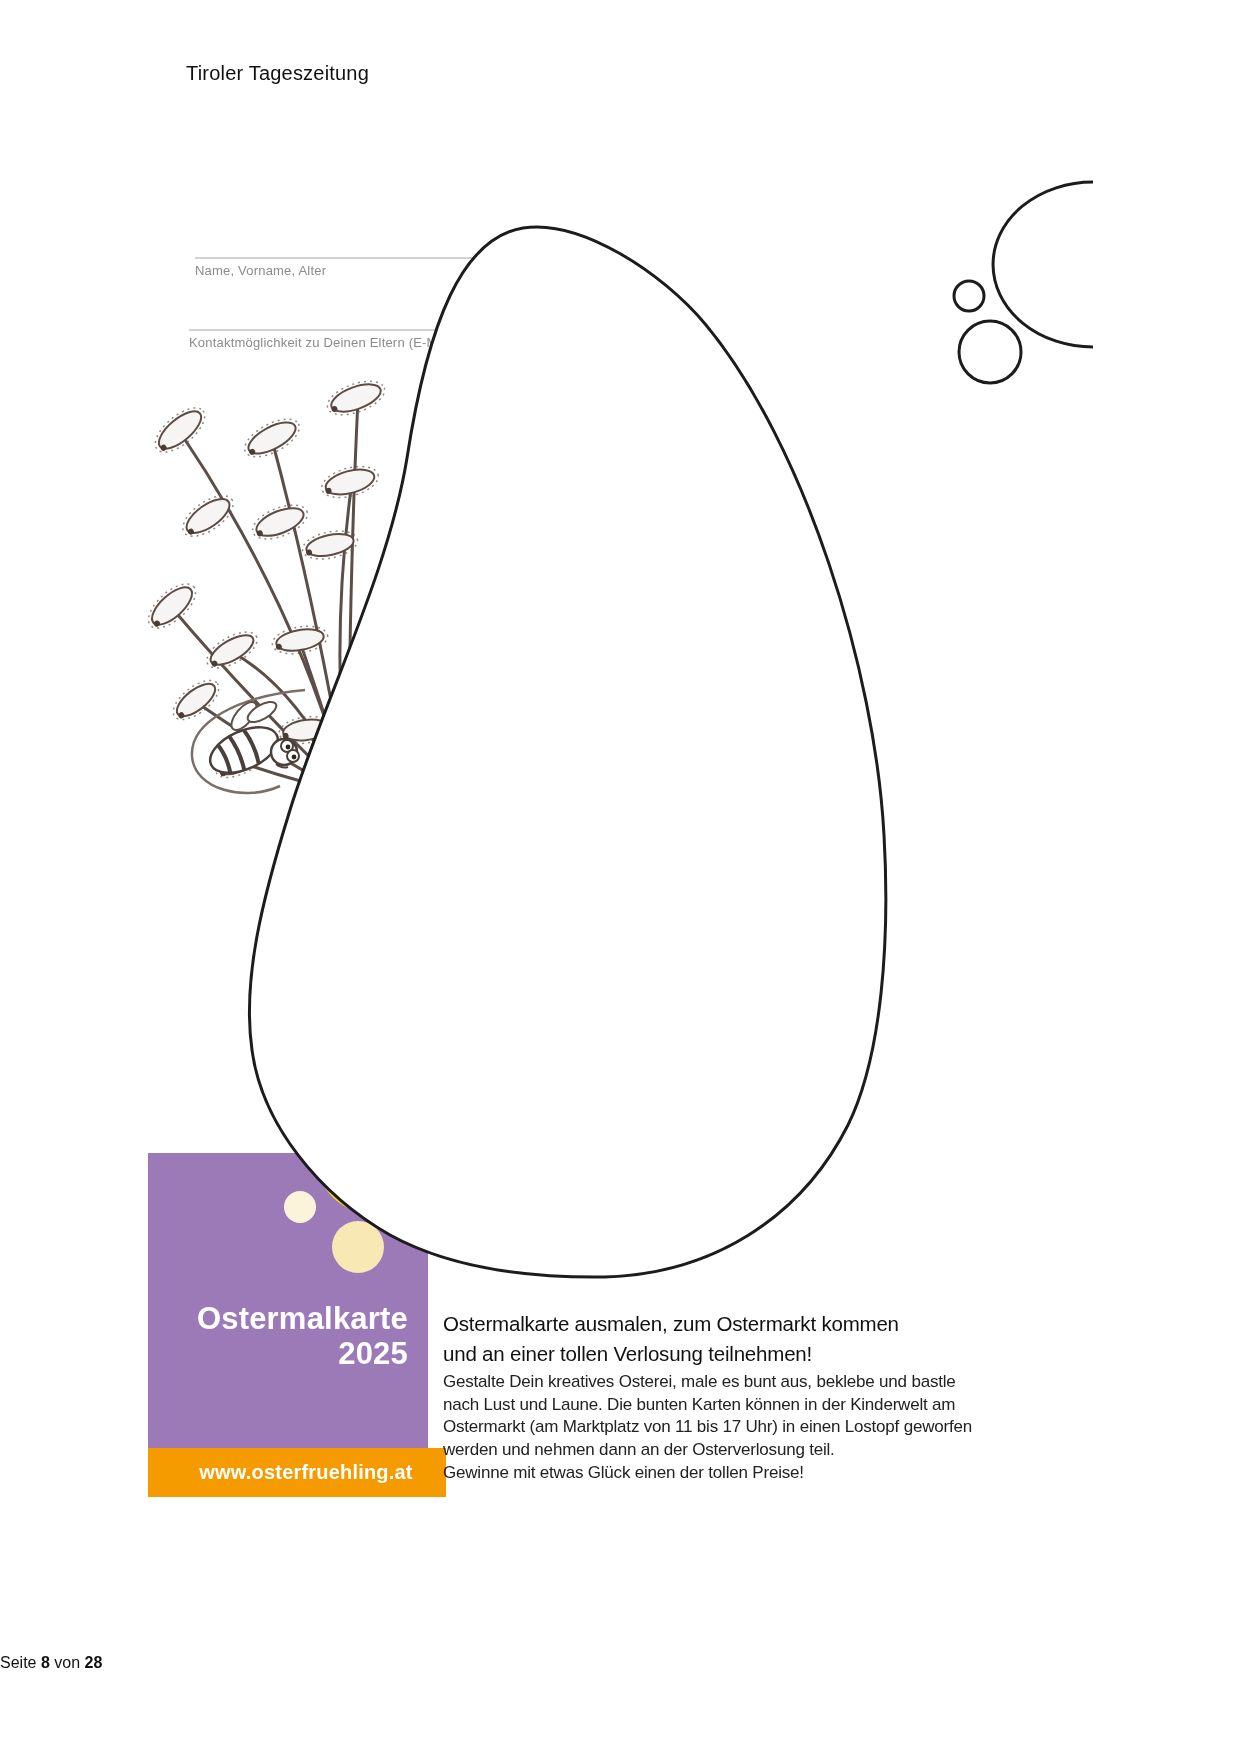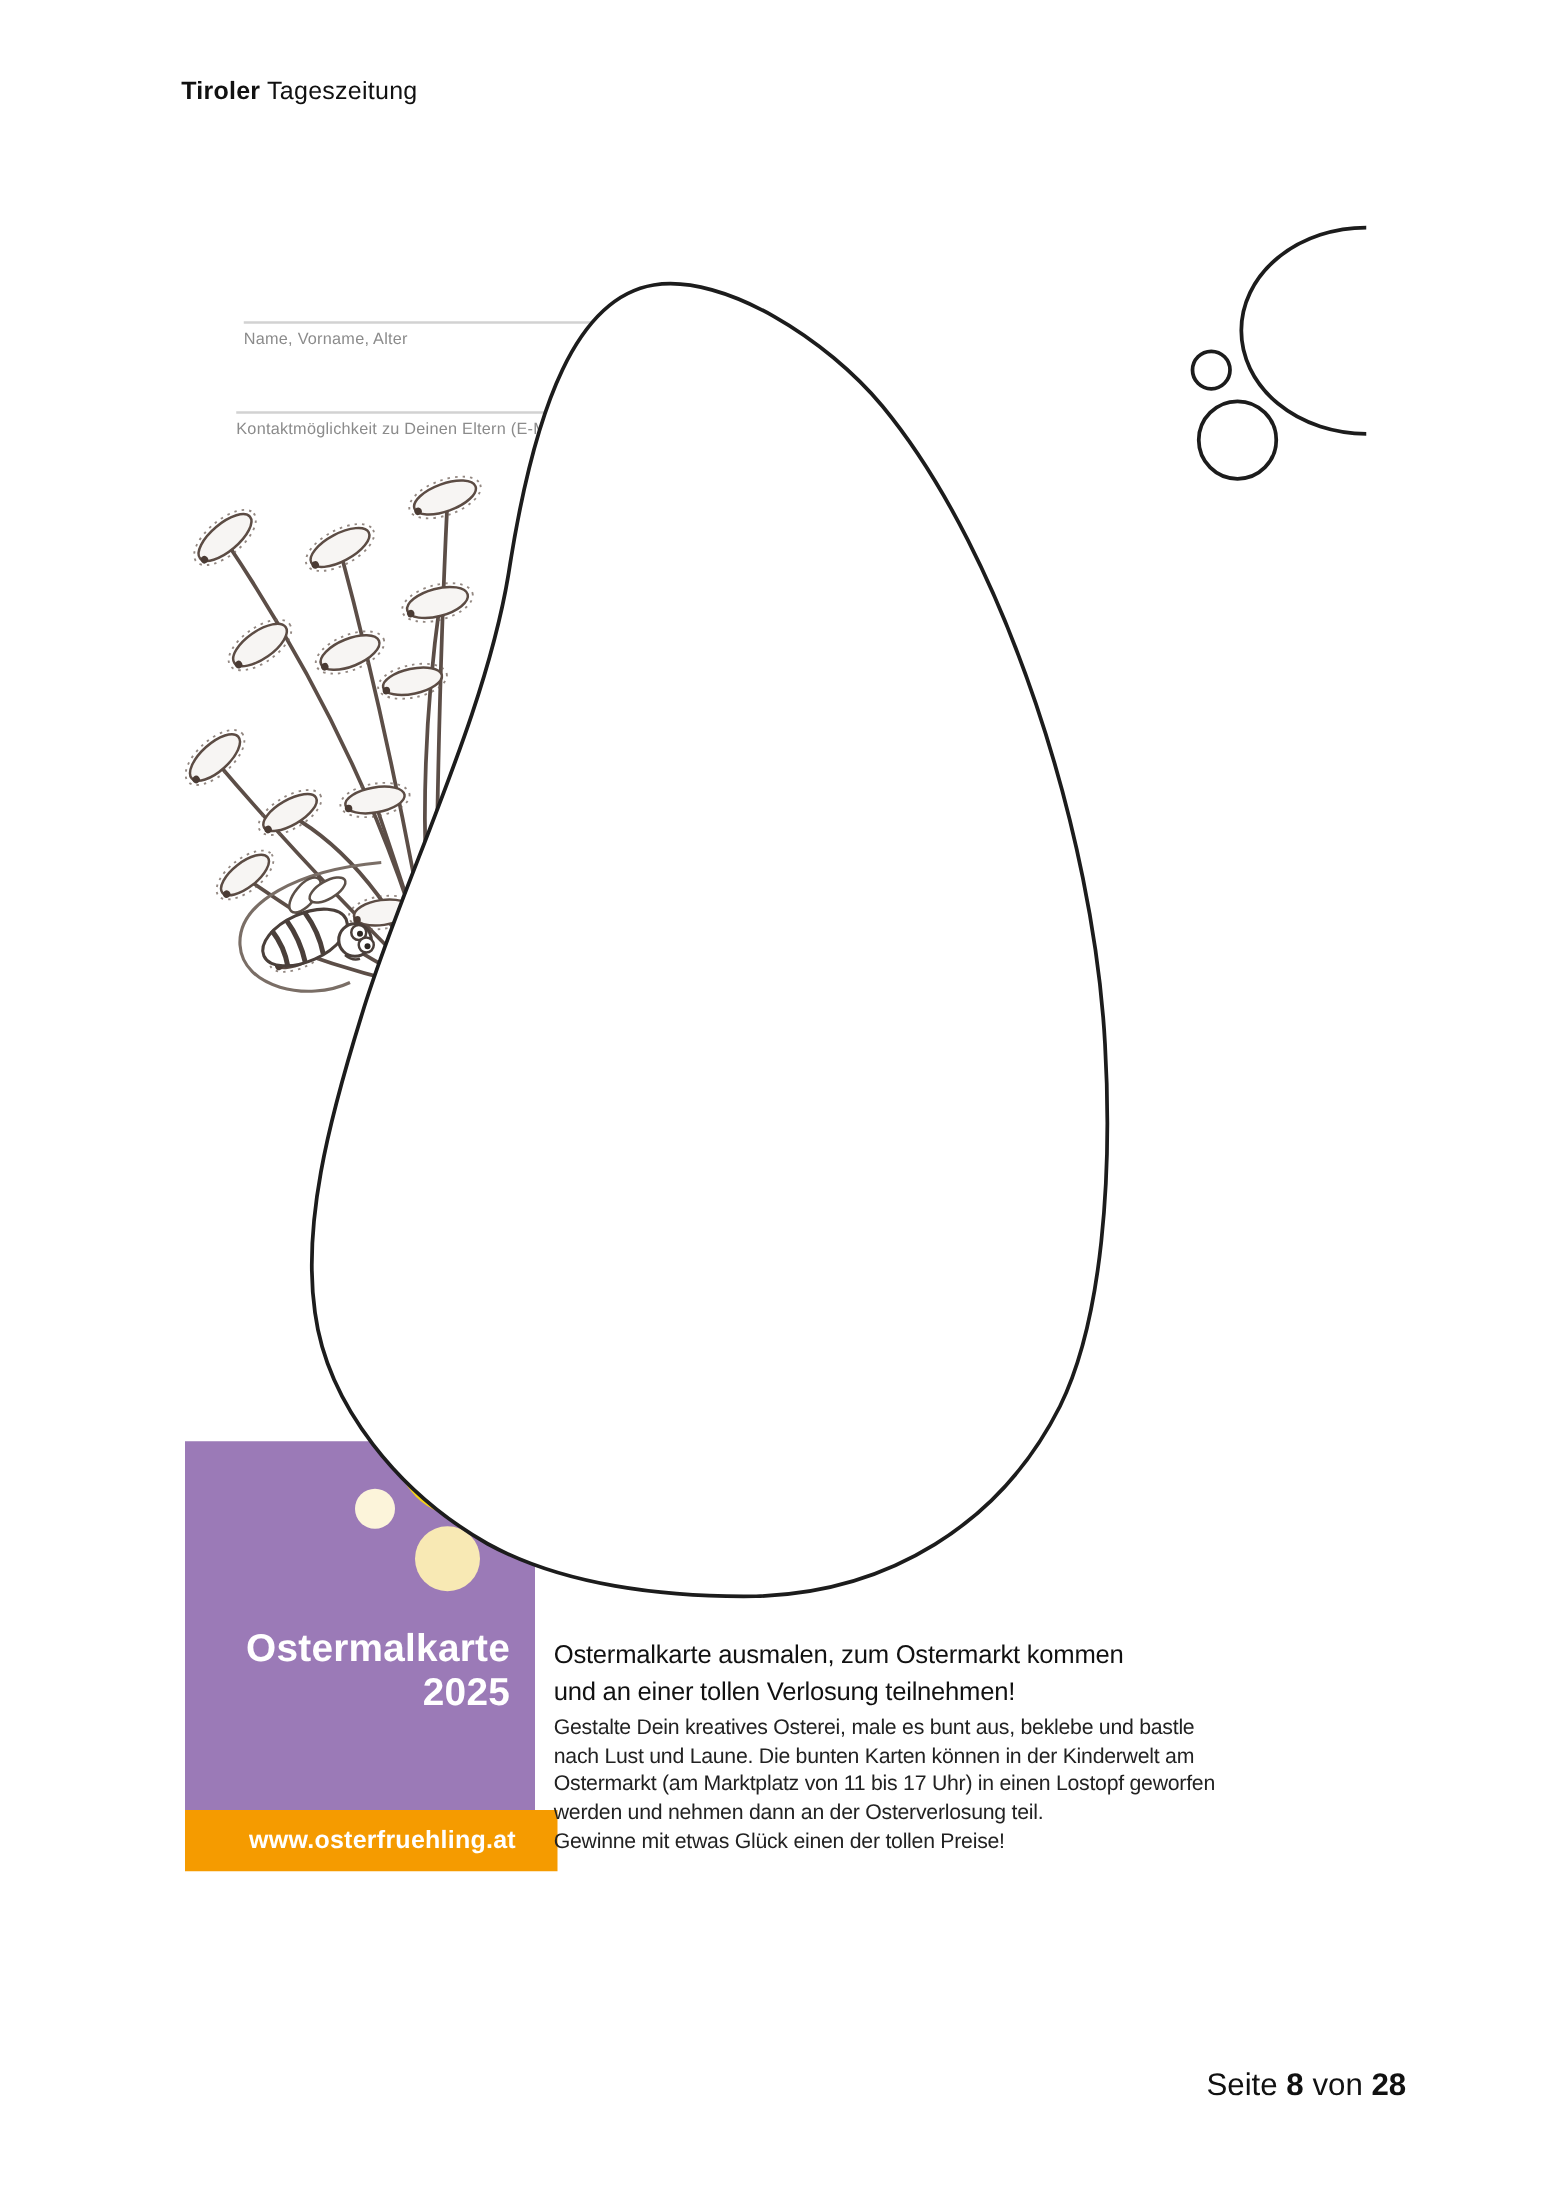--- a/index.html
+++ b/index.html
@@ -4,21 +4,21 @@
 <style>
   html,body{margin:0;padding:0;background:#ffffff;}
   .page{
     position:relative;width:1241px;height:1754px;background:#ffffff;overflow:hidden;
     font-family:"Liberation Sans", sans-serif;color:#1a1a1a;
   }
   .abs{position:absolute;}
 
   
   .masthead{left:145px;top:62px;font-size:20px;letter-spacing:.2px;color:#111;}
-  .masthead .b{font-weight:bold;}
+  .masthead .b{font-weight:normal;margin-left:41px;}
 
   
   .write-line{height:2px;background:#d2d2d2;}
   .field-label{font-size:13px;color:#8b8b8b;letter-spacing:.2px;}
 
   
   svg.layer{position:absolute;left:0;top:0;pointer-events:none;}
 
   
   .promo-card{left:148px;top:1153px;width:236px;height:344px;}
@@ -33,21 +33,21 @@
     color:#ffffff;font-weight:bold;font-size:31px;line-height:35px;letter-spacing:.2px;}
   .yellow-circle{left:316px;top:1100px;width:114px;height:114px;border-radius:50%;background:#f5d316;}
 
   
   .info-heading{left:443px;top:1309px;font-size:20.5px;font-weight:normal;line-height:30px;
     color:#111;letter-spacing:-0.2px;white-space:nowrap;}
   .info-body{left:443px;top:1371px;font-size:17px;line-height:22.7px;color:#222;
     letter-spacing:-0.2px;white-space:nowrap;}
 
   
-  .footer{left:0;top:1654px;width:1125px;text-align:right;font-size:25px;color:#111;}
+  .footer{left:0;top:1654px;width:1125px;text-align:left;font-size:16px;color:#111;}
   .footer .b{font-weight:bold;}
 </style>
 </head>
 <body>
 
 <div class="page">
 
   <div class="abs masthead">
     <span class="b">Tiroler</span>
     <span>Tageszeitung</span>

